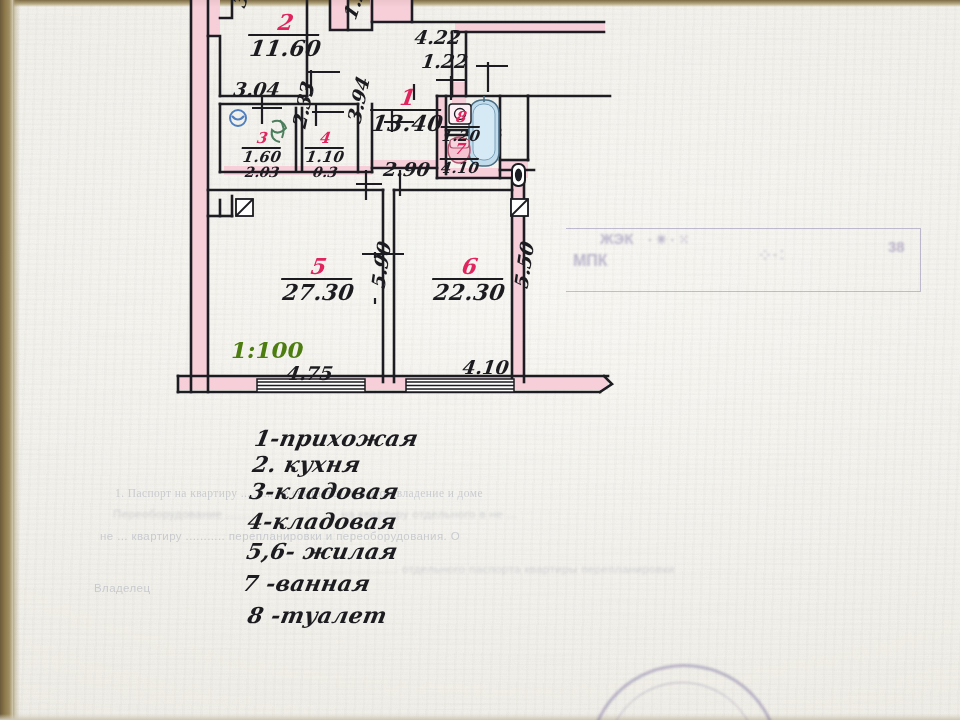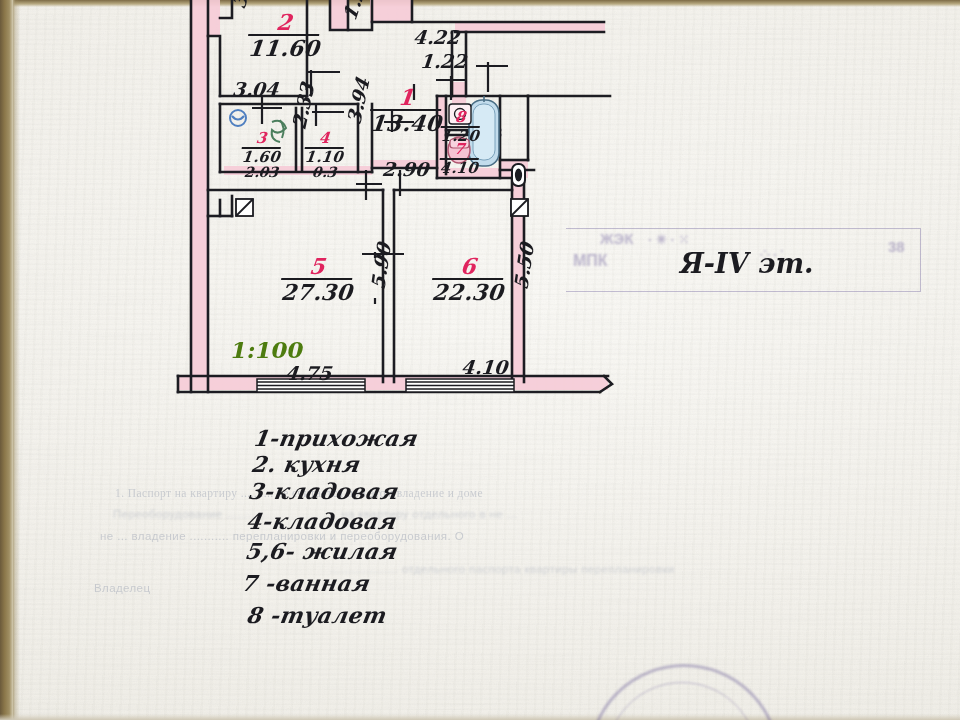--- a/index.html
+++ b/index.html
@@ -107,21 +107,21 @@
   </svg>
 
   <div class="topband"></div>
   <div class="scanedge-left"></div>
   <div class="scanedge-left2"></div>
   <div class="bottomband"></div>
 
   <div id="formtext">
       <div class="printed" style="left: 115px; top: 487px; font-family: Liberation Serif, serif;">1. Паспорт на квартиру .......... не считается при этом владение и доме</div>
       <div class="printed b" style="left: 113px; top: 508px;">Переоборудование ............................... на квартиру отдельного в не ...</div>
-      <div class="printed" style="left: 100px; top: 530px;">не ... владение ........... перепланировки и переоборудования. О</div>
+      <div class="printed" style="left: 100px; top: 530px;">не ... квартиру ........... перепланировки и переоборудования. О</div>
       <div class="printed b" style="left: 330px; top: 563px;">................... отдельного паспорта квартиры перепланировки</div>
       <div class="printed" style="left: 94px; top: 582px;">Владелец</div>
     </div>
 
   <div class="stamp-box" style="left:566px;top:228px;width:354px;height:62px;border-left:none;"></div>
   <div class="stamp-purple" style="left:600px;top:230px;font-size:15px;">ЖЭК</div>
   <div class="stamp-purple" style="left:573px;top:252px;font-size:16px;">МПК</div>
   <div class="stamp-purple" style="left:888px;top:238px;font-size:15px;">38</div>
   <div class="stamp-purple" style="left:648px;top:232px;font-size:13px;">· ✳ ·  ⁙</div>
   <div class="stamp-purple" style="left:760px;top:246px;font-size:12px;">⁘ ·  ⁚</div>
@@ -342,21 +342,20 @@
       <div class="hand" style="left: 385px; top: 160px; font-size: 19px; transform: rotate(0deg) skewX(-8deg); transform-origin: left top;">2.90</div>
       <div class="hand" style="left: 369px; top: 285px; font-size: 19px; transform: rotate(-82deg) skewX(-8deg); transform-origin: left top;">5.90</div>
       <div class="hand" style="left: 512px; top: 285px; font-size: 19px; transform: rotate(-82deg) skewX(-8deg); transform-origin: left top;">5.50</div>
       <div class="hand" style="left: 288px; top: 364px; font-size: 19px; transform: rotate(0deg) skewX(-8deg); transform-origin: left top;">4.75</div>
       <div class="hand" style="left: 464px; top: 358px; font-size: 19px; transform: rotate(0deg) skewX(-8deg); transform-origin: left top;">4.10</div>
       <div class="hand" style="left: 423px; top: 52px; font-size: 19px; transform: rotate(0deg) skewX(-8deg); transform-origin: left top;">1.22</div>
     </div>
 
   <div class="hand blue" style="left:231px;top:338px;font-size:23px;">1:100</div>
 
-  <div class="hand" style="left:680px;top:250px;font-size:27px;">Я-IV эт.</div>
 
   <div class="legend" id="legend">
       <div class="hand" style="left: 255px; top: 427px; font-size: 22px; transform: skewX(-11deg);">1-прихожая</div>
       <div class="hand" style="left: 253px; top: 453px; font-size: 22px; transform: skewX(-11deg);">2. кухня</div>
       <div class="hand" style="left: 250px; top: 480px; font-size: 22px; transform: skewX(-11deg);">3-кладовая</div>
       <div class="hand" style="left: 248px; top: 510px; font-size: 22px; transform: skewX(-11deg);">4-кладовая</div>
       <div class="hand" style="left: 247px; top: 540px; font-size: 22px; transform: skewX(-11deg);">5,6- жилая</div>
       <div class="hand" style="left: 243px; top: 572px; font-size: 22px; transform: skewX(-11deg);">7 -ванная</div>
       <div class="hand" style="left: 248px; top: 604px; font-size: 22px; transform: skewX(-11deg);">8 -туалет</div>
     </div>

